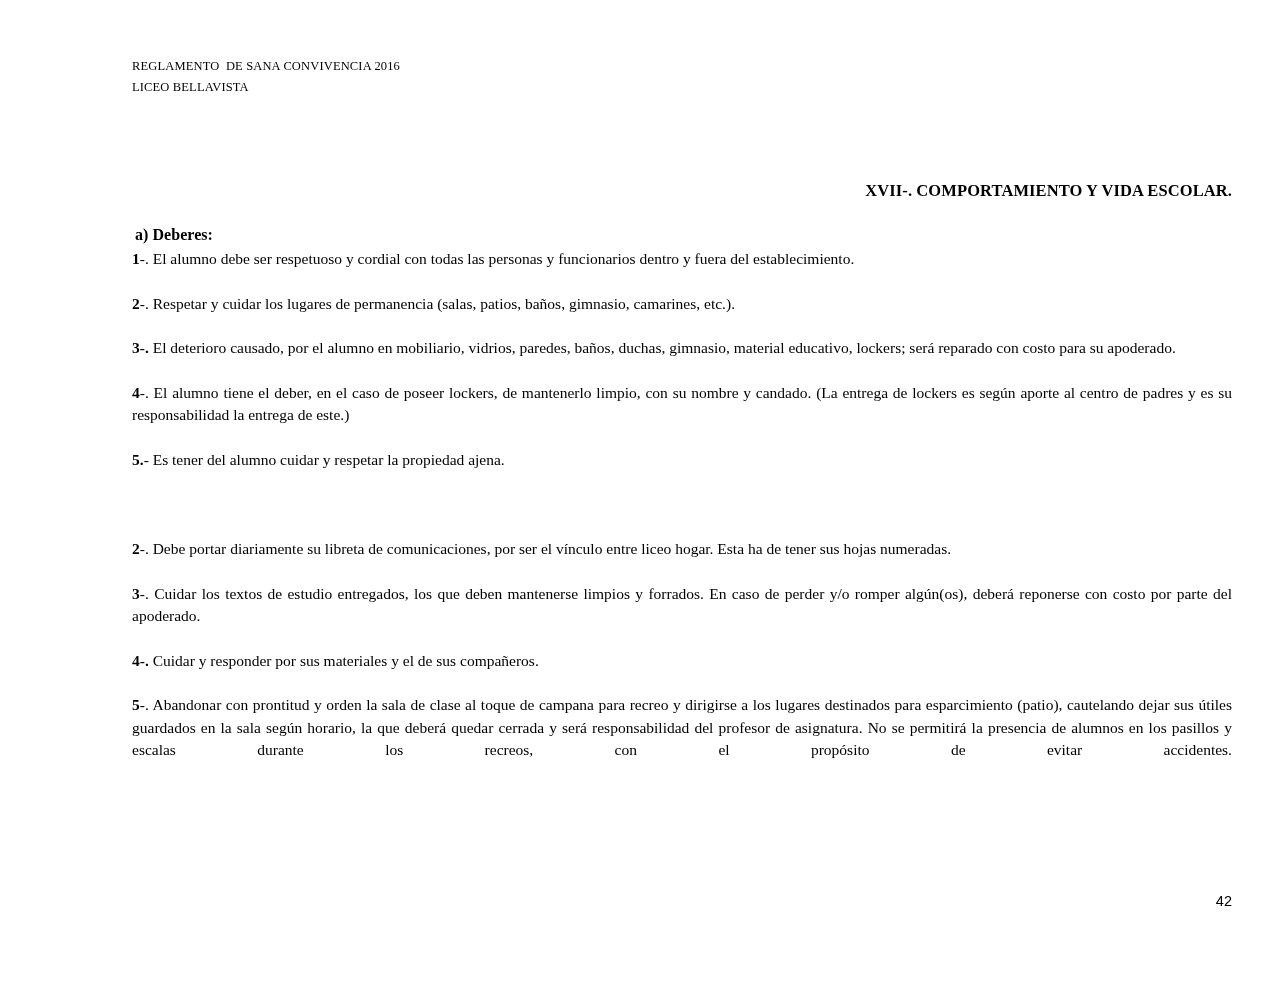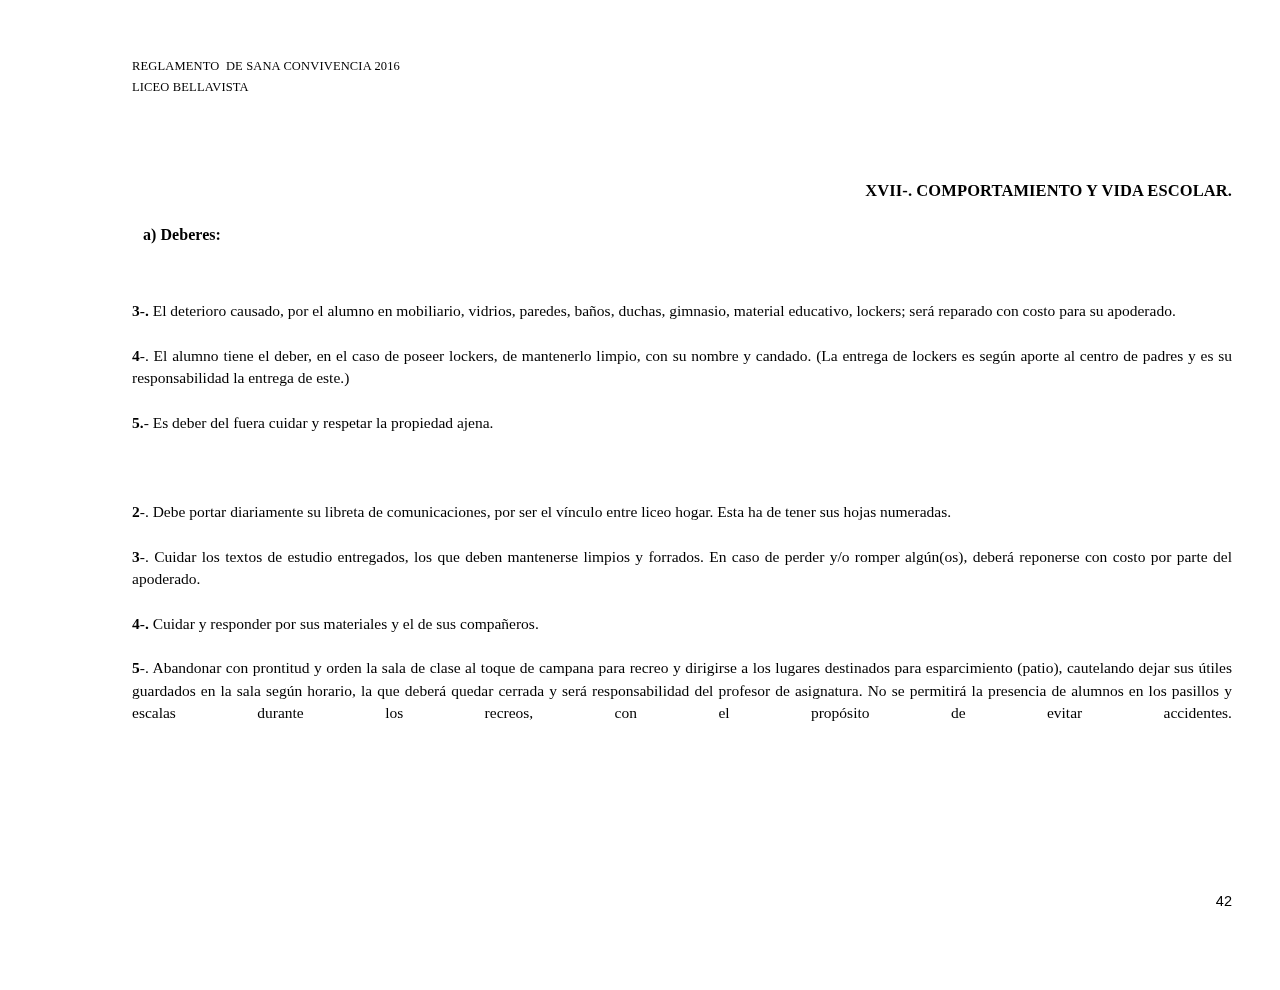--- a/index.html
+++ b/index.html
@@ -54,21 +54,21 @@
     line-height: 22px;
     margin: 0 0 22px 0;
     letter-spacing: 0.1px;
     text-align: right;
   }
 
   .subheading {
     font-size: 16px;
     font-weight: bold;
     line-height: 21px;
-    margin: 11px;
+    margin: 3px;
     letter-spacing: 0.05px;
   }
 
   .para {
     font-size: 15.5px;
     line-height: 22.5px;
     margin: 0;
     text-align: justify;
     text-justify: inter-word;
     hyphens: none;
@@ -106,43 +106,51 @@
   </div>
 
   <div class="content">
 
     <h1 class="section-title">XVII-. COMPORTAMIENTO Y VIDA ESCOLAR.</h1>
 
     <div>
 
       <p class="subheading">a) Deberes:</p>
 
+      <p class="para">
+        <span class="num">1</span><span>-.</span>
+        <span>El alumno debe ser respetuoso y cordial con todas las personas y funcionarios dentro y fuera del establecimiento.</span>
+      </p>
 
       <div class="gap-sm"></div>
 
+      <p class="para">
+        <span class="num">2</span><span>-.</span>
+        <span>Respetar y cuidar los lugares de permanencia (salas, patios, baños, gimnasio, camarines, etc.).</span>
+      </p>
 
       <div class="gap-sm"></div>
 
       <p class="para">
         <span class="num">3</span><span class="num">-.</span>
         <span>El deterioro causado, por el alumno en mobiliario, vidrios, paredes, baños, duchas, gimnasio, material educativo, lockers; será reparado con costo para su apoderado.</span>
       </p>
 
       <div class="gap-sm"></div>
 
       <p class="para">
         <span class="num">4</span><span>-.</span>
         <span>El alumno tiene el deber, en el caso de poseer lockers, de mantenerlo limpio, con su nombre y candado. (La entrega de lockers es según aporte al centro de padres y es su responsabilidad la entrega de este.)</span>
       </p>
 
       <div class="gap-sm"></div>
 
       <p class="para">
         <span class="num">5.</span><span>-</span>
-        <span>Es deber del fuera cuidar y respetar la propiedad ajena.</span>
+        <span>Es tener del alumno cuidar y respetar la propiedad ajena.</span>
       </p>
     </div>
 
     <div class="gap-md"></div>
 
     <div>
 
 
       <div class="gap-sm"></div>
 

